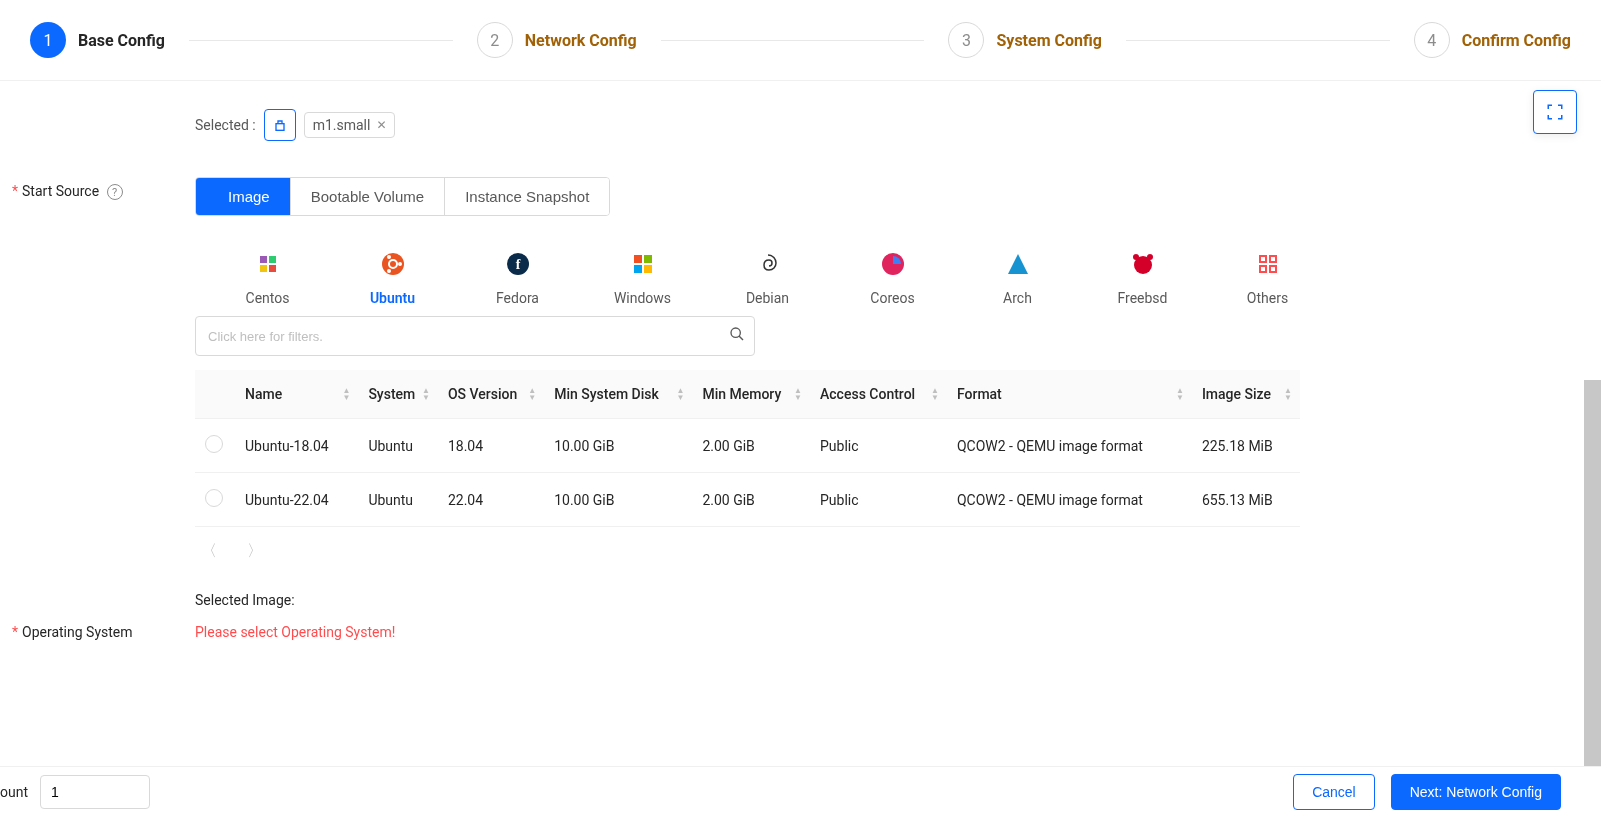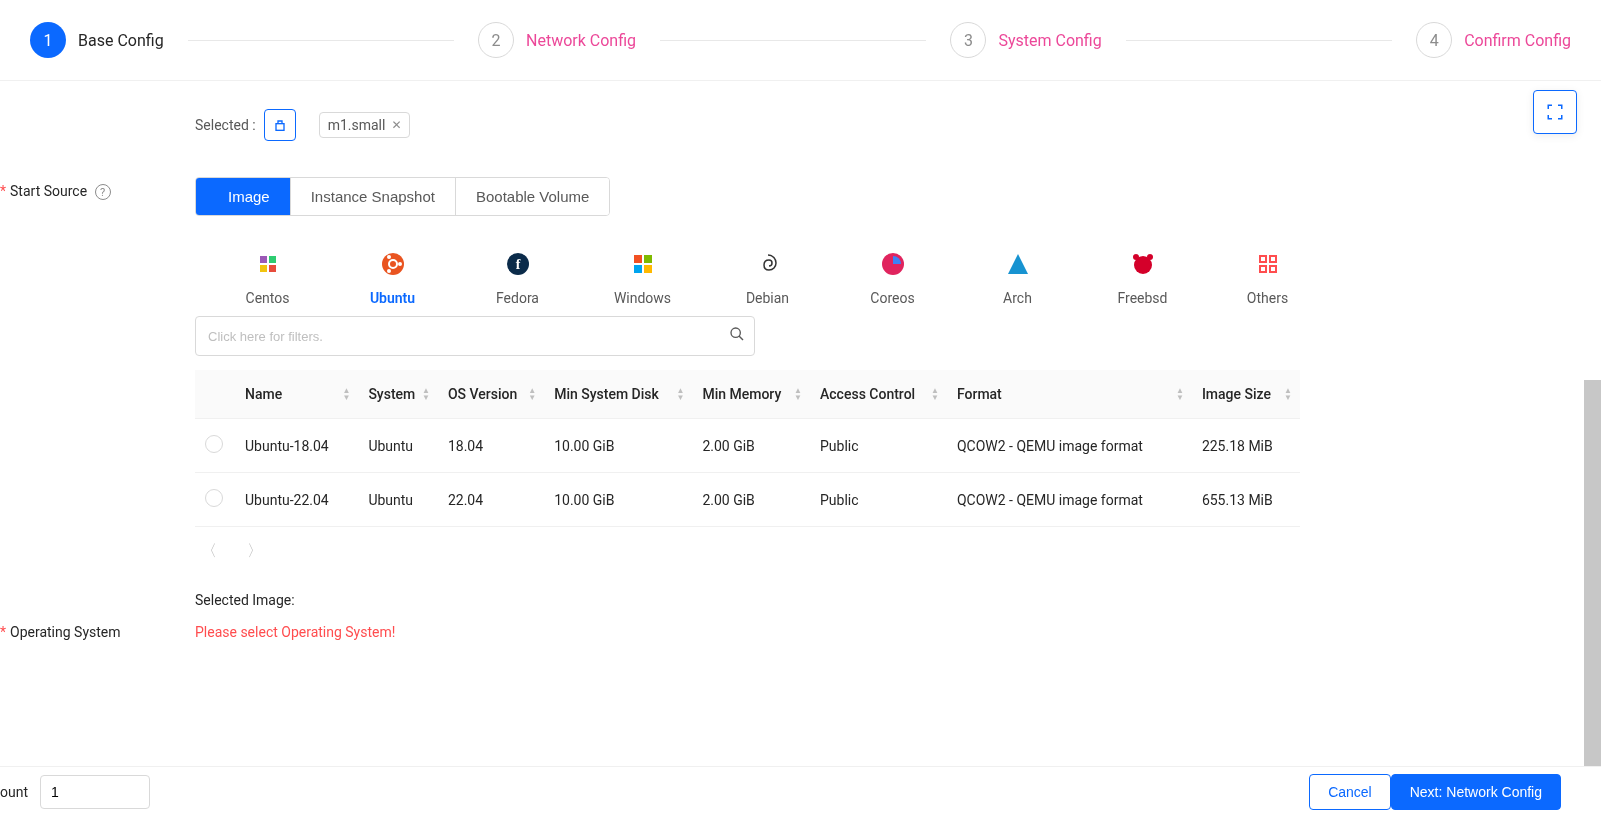--- a/index.html
+++ b/index.html
@@ -4,34 +4,34 @@
 <style>
   * { box-sizing: border-box; }
   html, body { margin:0; padding:0; font-family: -apple-system, BlinkMacSystemFont, "Segoe UI", Roboto, "Helvetica Neue", Arial, sans-serif; color:#262626; background:#fff; }
   body { width:1601px; height:816px; overflow:hidden; position:relative; }
   
   .stepper { display:flex; align-items:center; padding:20px 30px 20px 30px; height:80px; }
   .step { display:flex; align-items:center; flex:0 0 auto; }
   .step-circle { width:36px; height:36px; border-radius:50%; display:flex; align-items:center; justify-content:center; font-size:16px; }
   .step-circle.active { background:#0b69ff; color:#fff; }
   .step-circle.inactive { border:1px solid #d9d9d9; color:#8c8c8c; background:#fff; }
-  .step-label { margin-left:12px; font-size:16px; }
+  .step-label { margin-left:12px; font-size:16px;font-weight:bold; }
   .step-label.active { color:#262626; }
-  .step-label.inactive { color:#ec4899; }
+  .step-label.inactive { color:#a16207; }
   .step-line { flex:1 1 auto; height:1px; background:#e8e8e8; margin:0 24px; }
   
   .main { position:relative; background:#fff; padding:20px 0 80px 0; height:calc(816px - 80px); overflow:auto; border-top:1px solid #f0f0f0;}
   .row { display:flex; padding:8px 0; }
-  .row-label { flex:0 0 195px; text-align:left; padding-left:0; font-size:14px; color:#262626; padding-top:6px;}
+  .row-label { flex:0 0 195px; text-align:left; padding-left:12px; font-size:14px; color:#262626; padding-top:6px;}
   .row-label .star { color:#ff4d4f; margin-right:4px; }
   .row-content { flex:1 1 auto; padding-right:80px;}
   
   .selected-line { display:flex; align-items:center; font-size:14px; color:#595959; margin-bottom:20px;}
   .chip-icon { width:32px; height:32px; border:1px solid #0b69ff; border-radius:4px; display:flex; align-items:center; justify-content:center; margin:0 8px; color:#0b69ff;}
-  .chip { border:1px solid #d9d9d9; border-radius:4px; padding:4px 8px; font-size:14px; color:#595959; display:inline-flex; align-items:center;margin-left:15px; }
+  .chip { border:1px solid #d9d9d9; border-radius:4px; padding:4px 8px; font-size:14px; color:#595959; display:inline-flex; align-items:center; }
   .chip .x { margin-left:6px; color:#8c8c8c; font-size:12px; cursor:pointer;}
   
   .seg-group { display:inline-flex; border-radius:4px; overflow:hidden; border:1px solid #d9d9d9; }
   .seg-btn { padding:10px 20px; font-size:15px; background:#fff; color:#595959; border:none; cursor:pointer; }
   .seg-btn + .seg-btn { border-left:1px solid #d9d9d9; }
   .seg-btn.active { background:#0b69ff; color:#fff;padding-left:32px; }
   
   .os-grid { display:flex; gap:40px; padding:20px 20px 10px 30px; flex-wrap:wrap;}
   .os-item { width:85px; display:flex; flex-direction:column; align-items:center; cursor:pointer; font-size:14px; color:#595959; }
   .os-item .os-icon { width:24px; height:24px; margin-bottom:14px; }
@@ -52,21 +52,21 @@
   .pager { padding:14px 6px; display:flex; gap:30px; color:#bfbfbf; font-size:16px;}
   .pager span { cursor:pointer; }
   
   .sel-img-label { font-size:14px; color:#262626; margin-top:16px;}
   .sel-img-warn { font-size:14px; color:#ff4d4f; margin-top:16px;}
   
   .footer { position:absolute; left:0; right:0; bottom:0; height:50px; background:#fff; border-top:1px solid #f0f0f0; display:flex; align-items:center; justify-content:space-between; padding:0 40px 0 0;}
   .footer-left { display:flex; align-items:center; gap:12px; }
   .count-label { font-size:14px; color:#262626; }
   .count-input { width:110px; height:34px; border:1px solid #d9d9d9; border-radius:4px; padding:0 10px; font-size:14px;}
-  .footer-right { display:flex; align-items:center; gap:0;}
+  .footer-right { display:flex; align-items:center; gap:16px;}
   .btn { height:36px; padding:0 18px; border-radius:4px; font-size:14px; cursor:pointer; }
   .btn-outline { background:#fff; border:1px solid #0b69ff; color:#0b69ff; }
   .btn-primary { background:#0b69ff; border:1px solid #0b69ff; color:#fff; }
   
   .float-fs { position:absolute; top:90px; right:24px; width:44px; height:44px; border:1px solid #0b69ff; border-radius:4px; background:#fff; display:flex; align-items:center; justify-content:center; color:#0b69ff; box-shadow:0 2px 8px rgba(0,0,0,0.08);}
   
   .q-icon { display:inline-flex; width:16px; height:16px; border:1px solid #8c8c8c; border-radius:50%; align-items:center; justify-content:center; font-size:11px; color:#8c8c8c; margin-left:4px; vertical-align:middle;}
   
   .vscroll { position:absolute; right:0; top:380px; width:17px; height:400px; background:#c7c7c7; border-radius:0;}
 </style>
@@ -117,22 +117,22 @@
   </div>
 
   <div class="row">
     <div class="row-label">
       <span class="star">*</span><span>Start Source</span>
       <span class="q-icon">?</span>
     </div>
     <div class="row-content">
       <div class="seg-group">
         <button class="seg-btn active">Image</button>
+        <button class="seg-btn">Bootable Volume</button>
         <button class="seg-btn">Instance Snapshot</button>
-        <button class="seg-btn">Bootable Volume</button>
       </div>
     </div>
   </div>
 
   <div class="row" style="align-items:flex-end;">
     <div class="row-label" style="padding-top:30px;">
       <span class="star">*</span><span>Operating System</span>
     </div>
     <div class="row-content">
       <div class="os-grid" id="os-grid">

